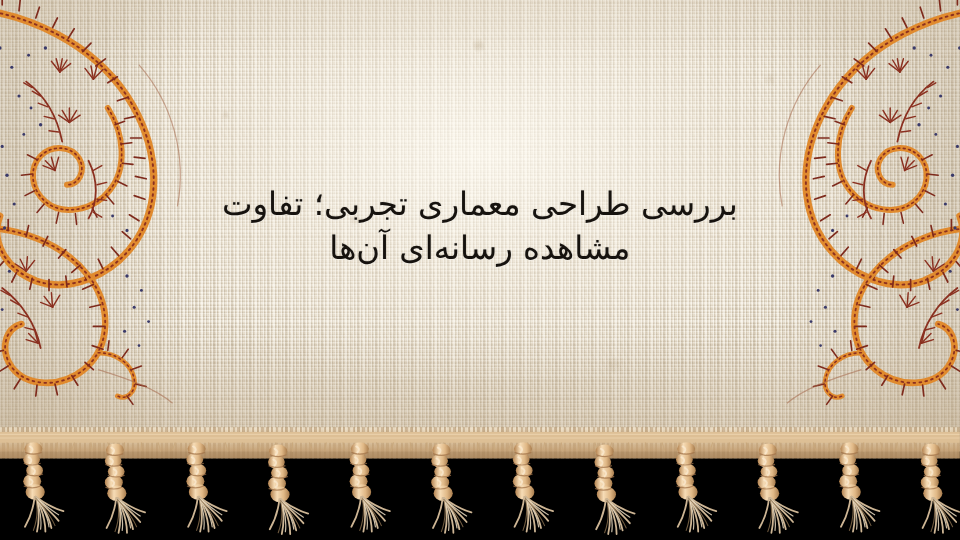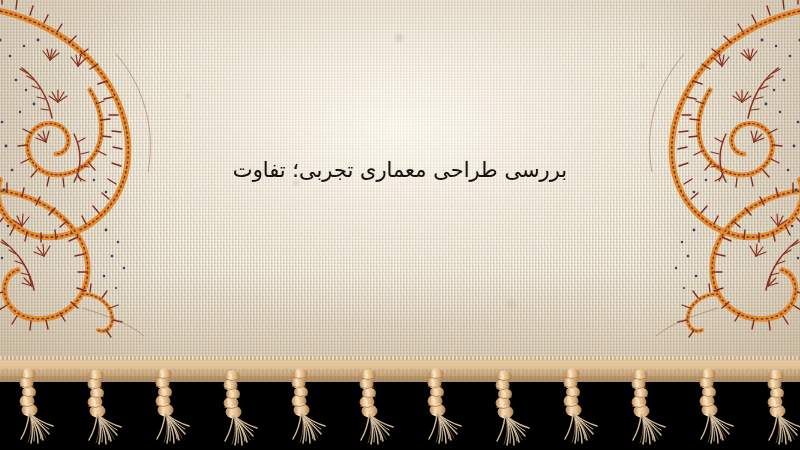--- a/index.html
+++ b/index.html
@@ -134,21 +134,21 @@
   .title-block {
     position: absolute;
     left: 176px;
     top: 152px;
     width: 448px;
     text-align: center;
     direction: rtl;
   }
   .title-line {
     color: #16120e;
-    font-size: 21px;
+    font-size: 27px;
     line-height: 37px;
     font-weight: 400;
     letter-spacing: 0;
     white-space: nowrap;
     text-shadow:
        0 1px 0 rgba(255,252,244,0.55),
        0 0 1px rgba(0,0,0,0.30);
   }
 </style>
 </head>
@@ -541,20 +541,21 @@
 
       <g fill="none" stroke="#a4674a" stroke-width="1" opacity="0.55">
         <path d="M130 60 C 158 92, 170 136, 162 178"></path>
         <path d="M96 314 C 122 322, 144 330, 158 342"></path>
       </g>
     </svg>
   </div>
 
   <div class="title-block">
     <div class="title-line">بررسی طراحی معماری تجربی؛ تفاوت</div>
+    <div class="title-line">مشاهده رسانه‌ای آن‌ها</div>
   </div>
 
   <div class="fringe-band"></div>
   <div class="fringe">
     <svg viewBox="0 0 800 90" xmlns="http://www.w3.org/2000/svg">
       <defs>
         <linearGradient id="cordG" x1="0" y1="0" x2="1" y2="0">
           <stop offset="0%" stop-color="#b3824f"></stop>
           <stop offset="35%" stop-color="#f6dcb6"></stop>
           <stop offset="70%" stop-color="#e0b886"></stop>

